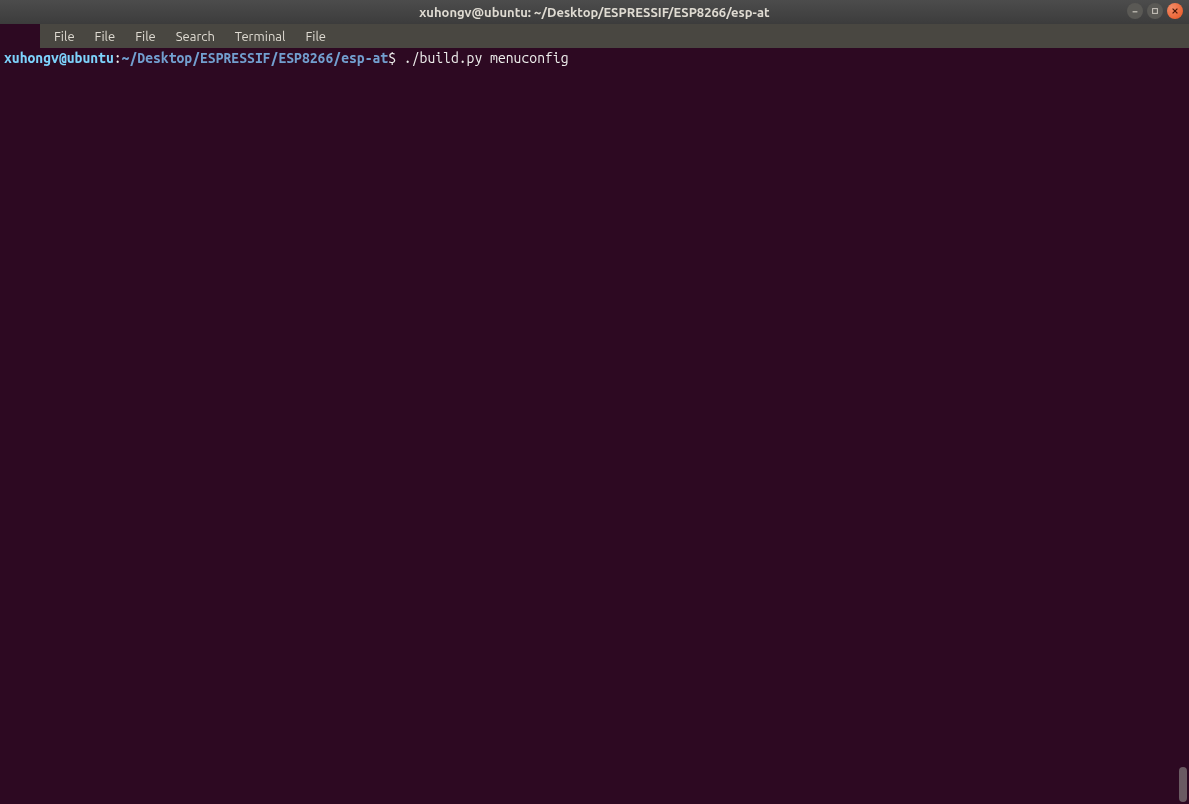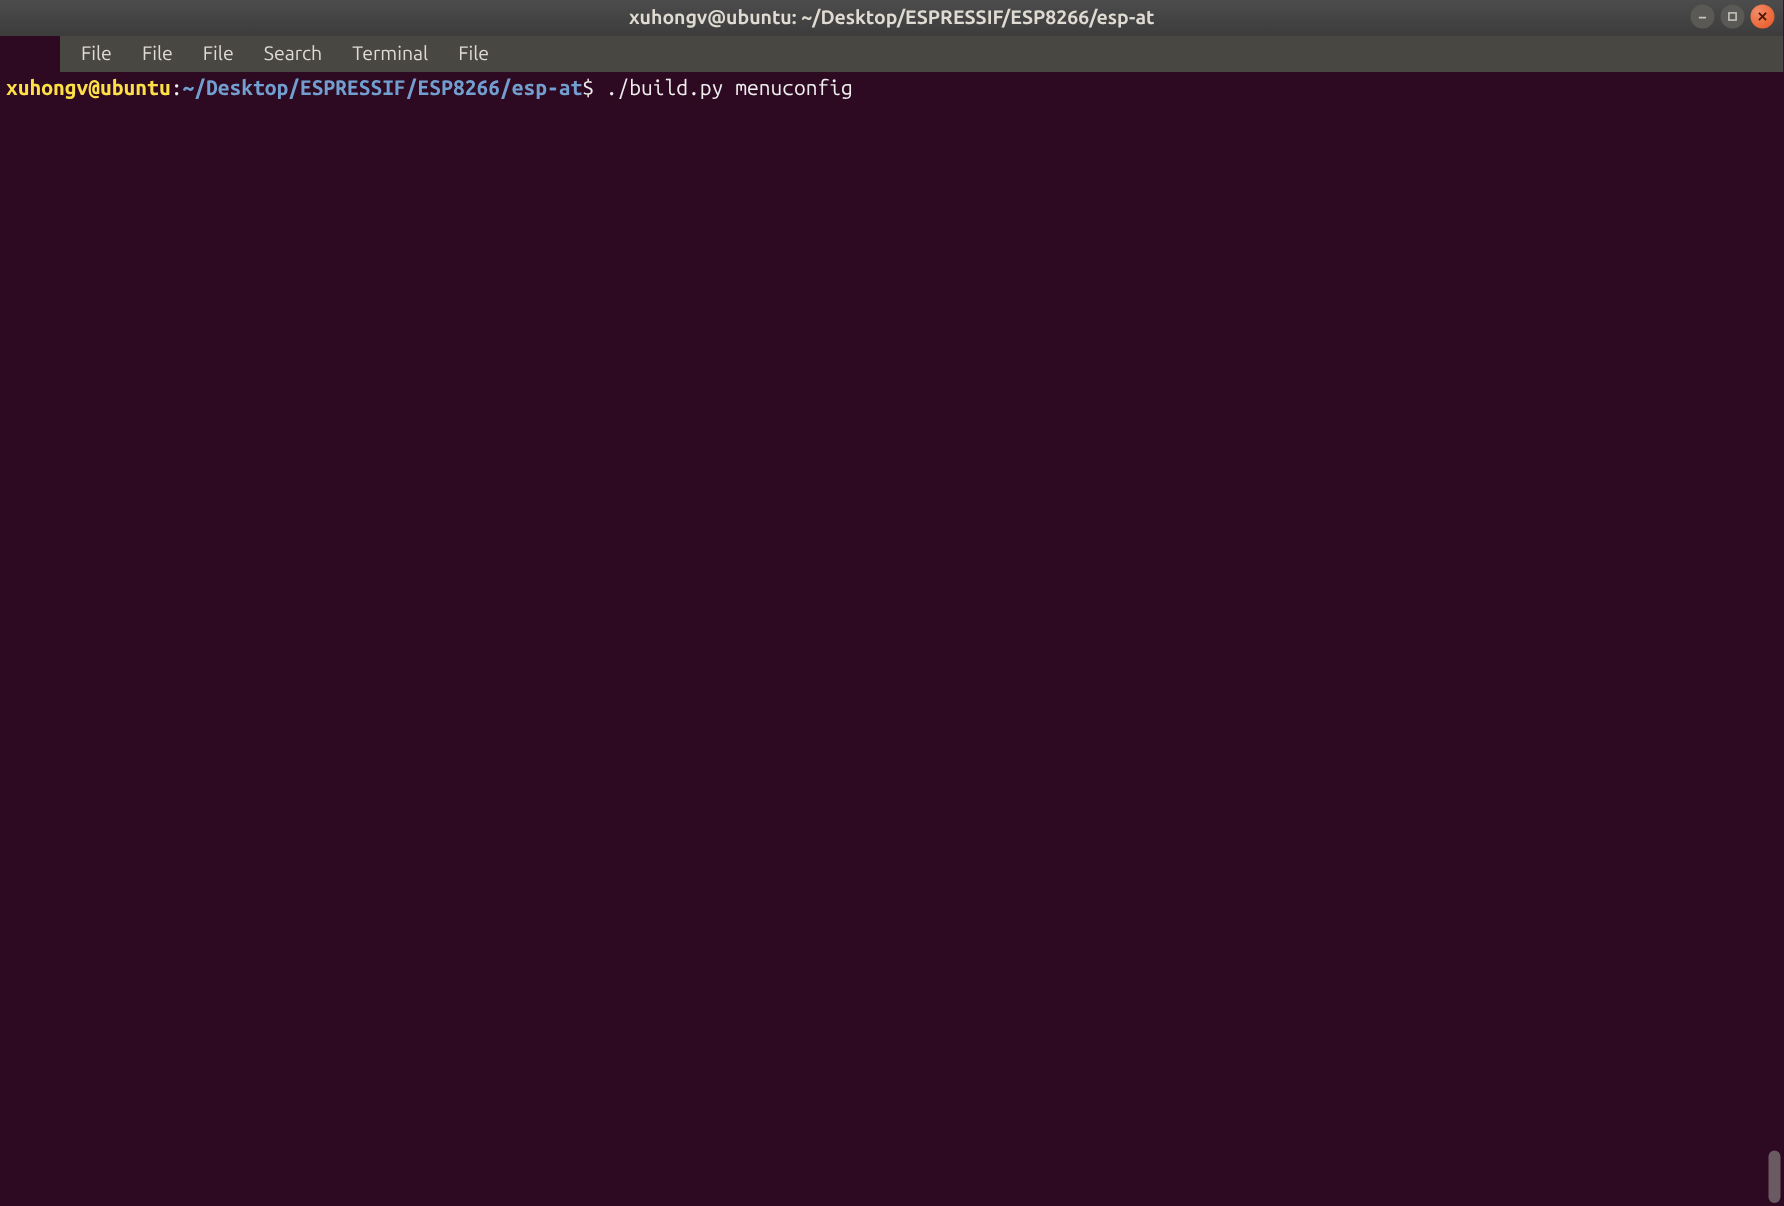--- a/index.html
+++ b/index.html
@@ -89,21 +89,21 @@
       line-height: 17px;
       color: #eeeeec;
       position: relative;
     }
     
     .prompt-line {
       white-space: pre;
     }
     
     .user-host {
-      color: #fde047;
+      color: #7dd3fc;
       font-weight: bold;
     }
     
     .colon {
       color: #eeeeec;
     }
     
     .path {
       color: #729fcf;
       font-weight: bold;

